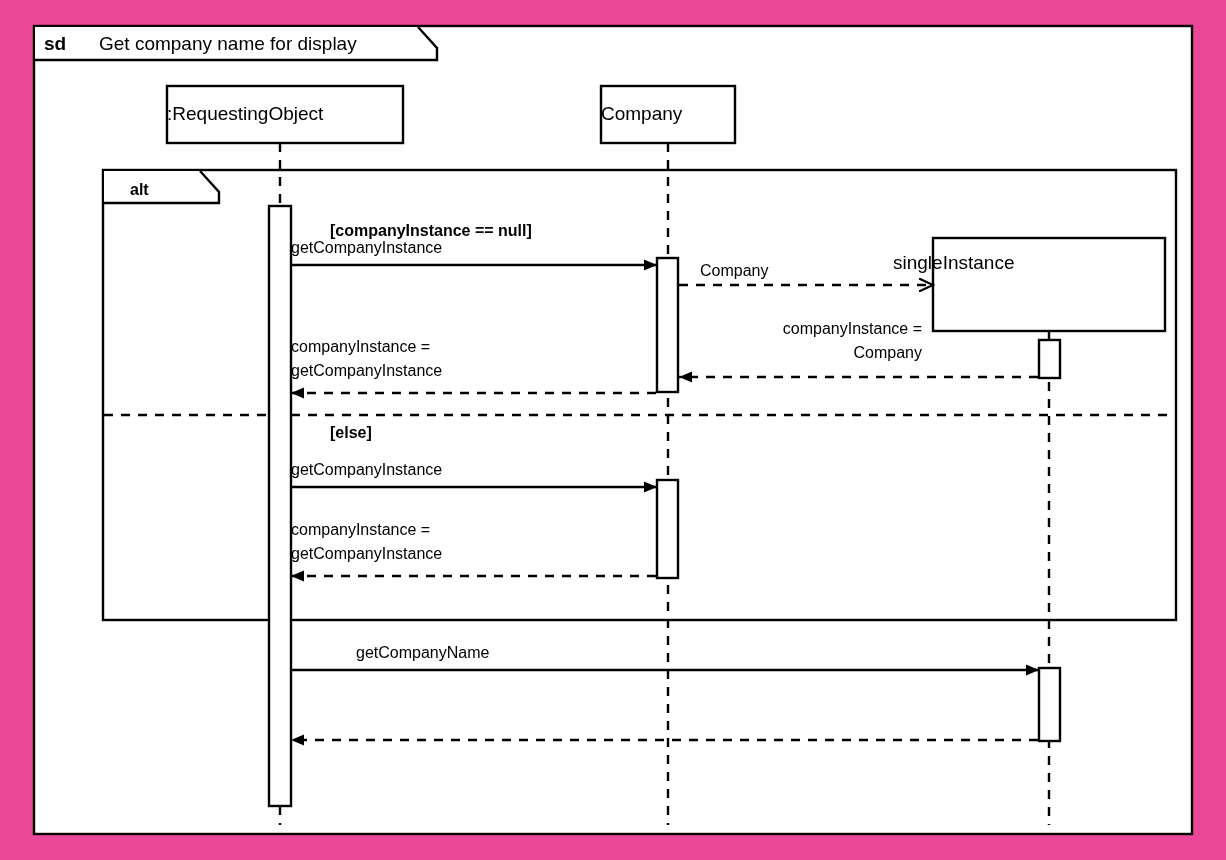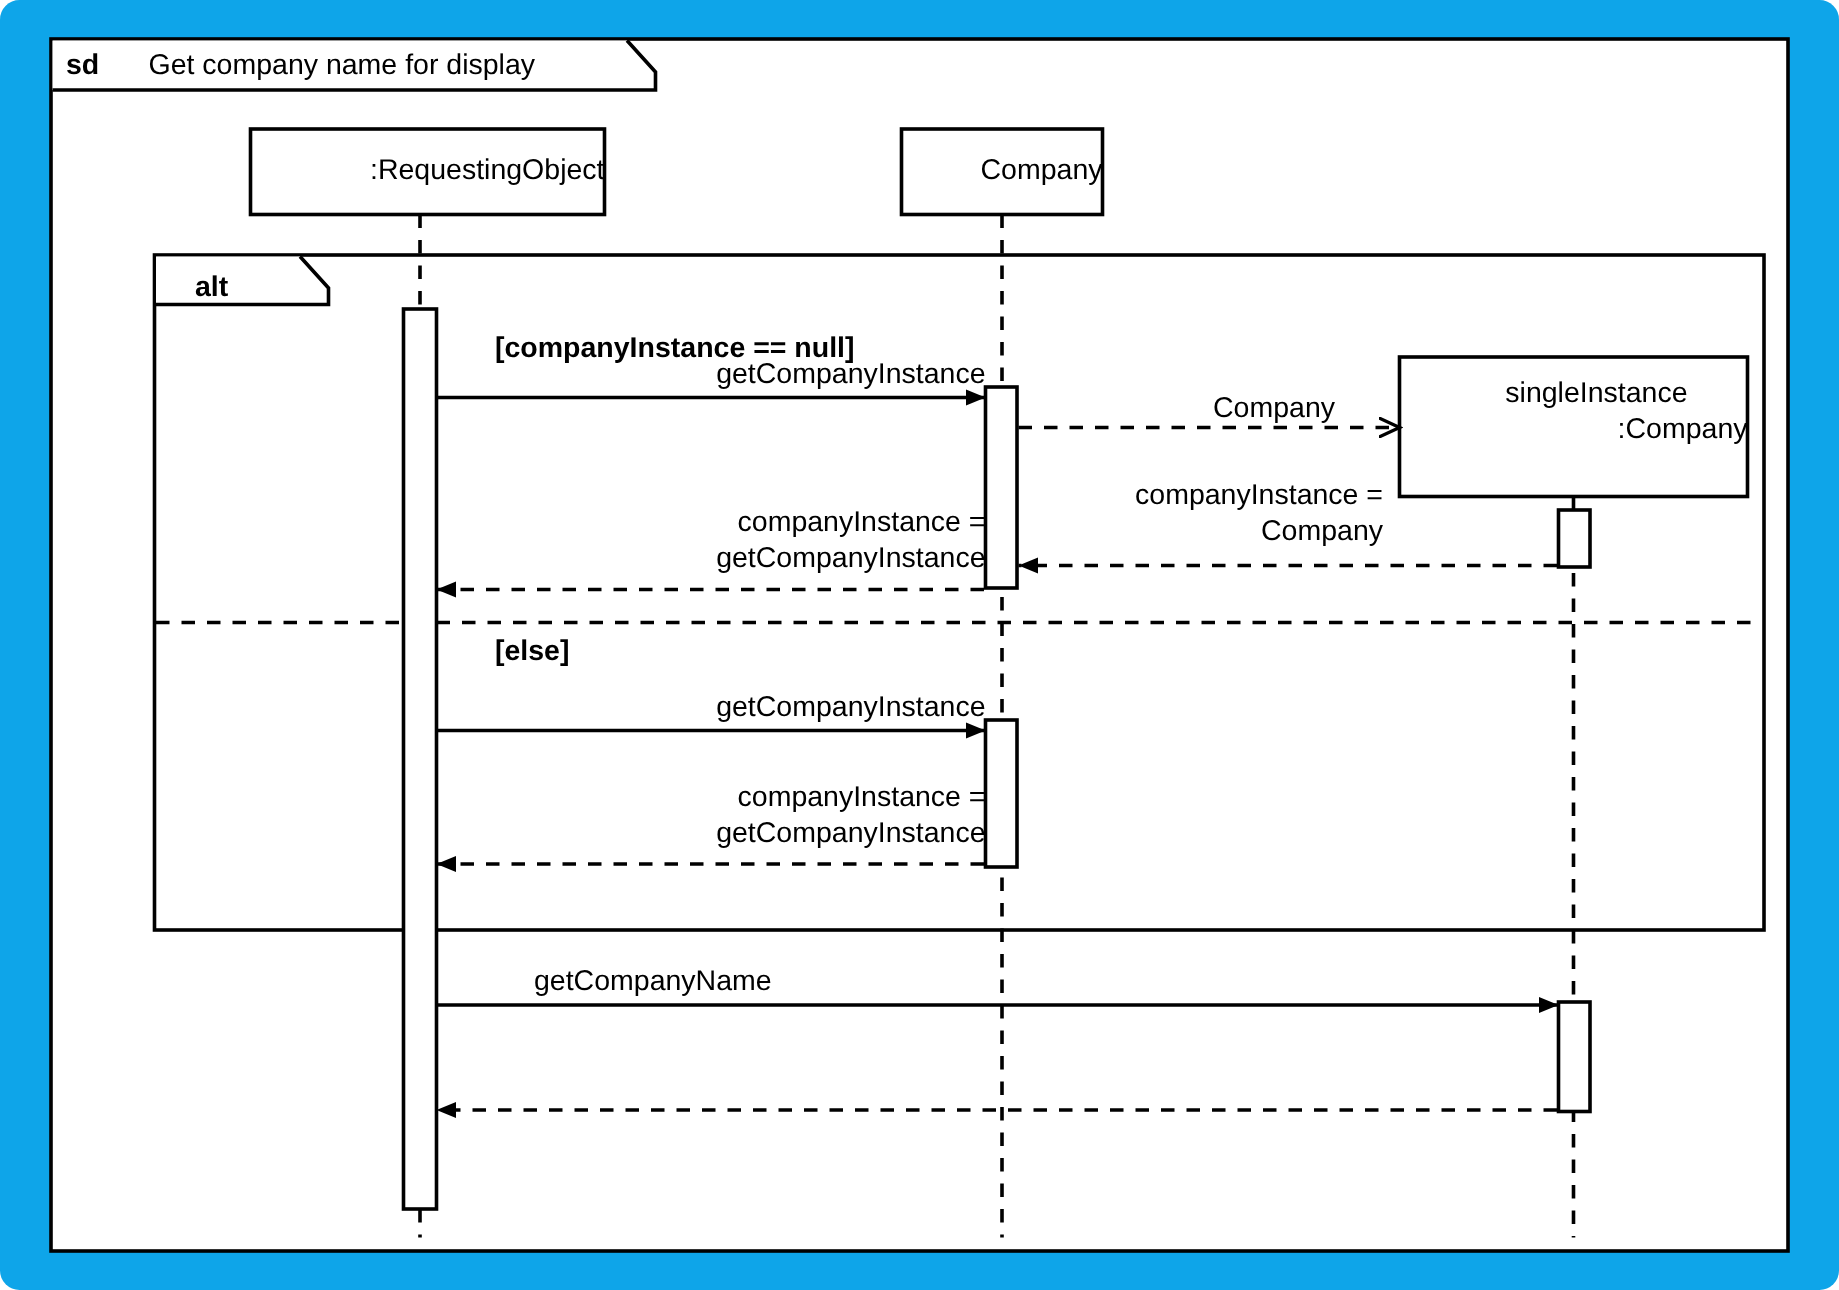--- a/index.html
+++ b/index.html
@@ -7,41 +7,40 @@
     padding: 0;
     background: #ffffff;
   }
   body {
     font-family: "Liberation Sans", sans-serif;
   }
   #canvas {
     position: relative;
     width: 1226px;
     height: 860px;
-    background: #0ea5e9;
+    background: #ec4899;
     overflow: hidden;
-    border-radius: 13px;
   }
   #canvas svg {
     position: absolute;
     left: 0;
     top: 0;
   }
   .lbl {
     position: absolute;
     color: #000000;
     font-family: "Liberation Sans", sans-serif;
     white-space: pre;
     line-height: 1.18;
   }
-  .lbl.c { text-align: right; }
+  .lbl.c { text-align: left; }
   .lbl.r { text-align: right; }
   .lbl.bold { font-weight: bold; }
   .t19 { font-size: 19px; }
-  .t18 { font-size: 19px; }
+  .t18 { font-size: 16px; }
 </style>
 </head>
 <body>
 
 <div id="canvas">
 
   <svg width="1226" height="860">
     <defs>
       <marker id="filledArrow" markerWidth="14" markerHeight="12" refX="13" refY="6" orient="auto" markerUnits="userSpaceOnUse">
         <path d="M0,0.6 L13,6 L0,11.4 Z" fill="#000"></path>
@@ -122,21 +121,20 @@
       <line x1="1038" y1="740" x2="291" y2="740" stroke="#000000" stroke-width="2.4" stroke-dasharray="9,8" marker-end="url(#filledArrow)"></line>
     </g>
   </svg>
 
   <div class="lbl t19 bold" style="left:44px; top:33px;">sd</div>
   <div class="lbl t19" style="left:75px; top:33px;margin-left:24px;">Get company name for display</div>
 
   <div class="lbl t19 c" style="left:167px; top:103px; width:236px;">:RequestingObject</div>
   <div class="lbl t19 c" style="left:601px; top:103px; width:134px;">Company</div>
   <div class="lbl t19 c" style="left:893px; top:252px; width:232px;">singleInstance</div>
-  <div class="lbl t19 c" style="left:933px; top:276px; width:232px;">:Company</div>
 
   <div class="lbl t18 bold" style="left:130px; top:181px;">alt</div>
   <div class="lbl t18 bold" style="left:330px; top:178px;margin-top:44px;">[companyInstance == null]</div>
   <div class="lbl t18 bold" style="left:330px; top:424px;">[else]</div>
 
   <div class="lbl t18 c" style="left:291px; top:239px; width:366px;">getCompanyInstance</div>
 
   <div class="lbl t18 c" style="left:700px; top:262px; width:190px;">Company</div>
 
   <div class="lbl t18 r" style="left:700px; top:320px; width:222px;">companyInstance =</div>

